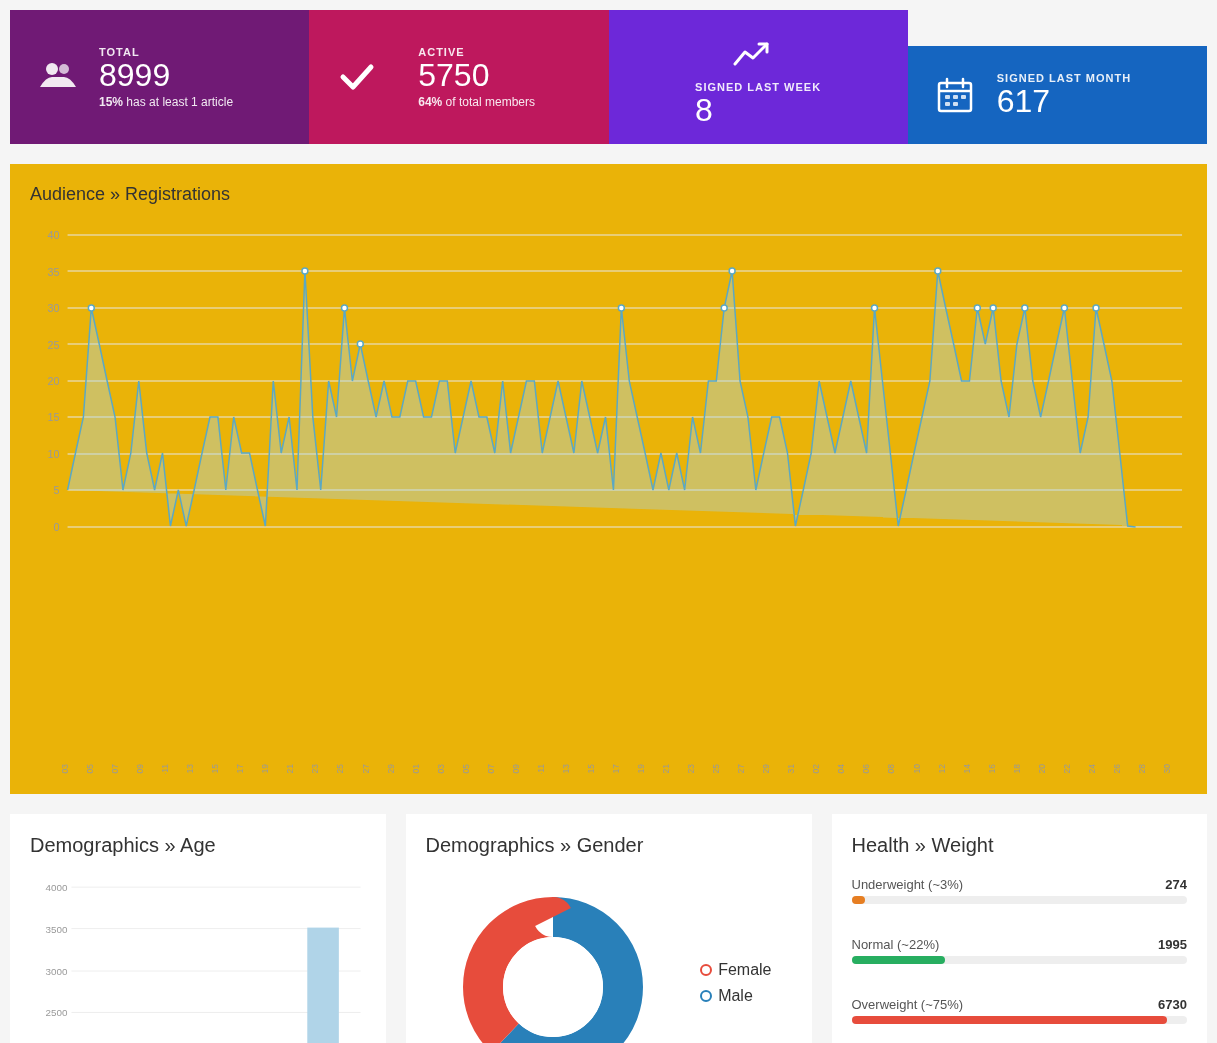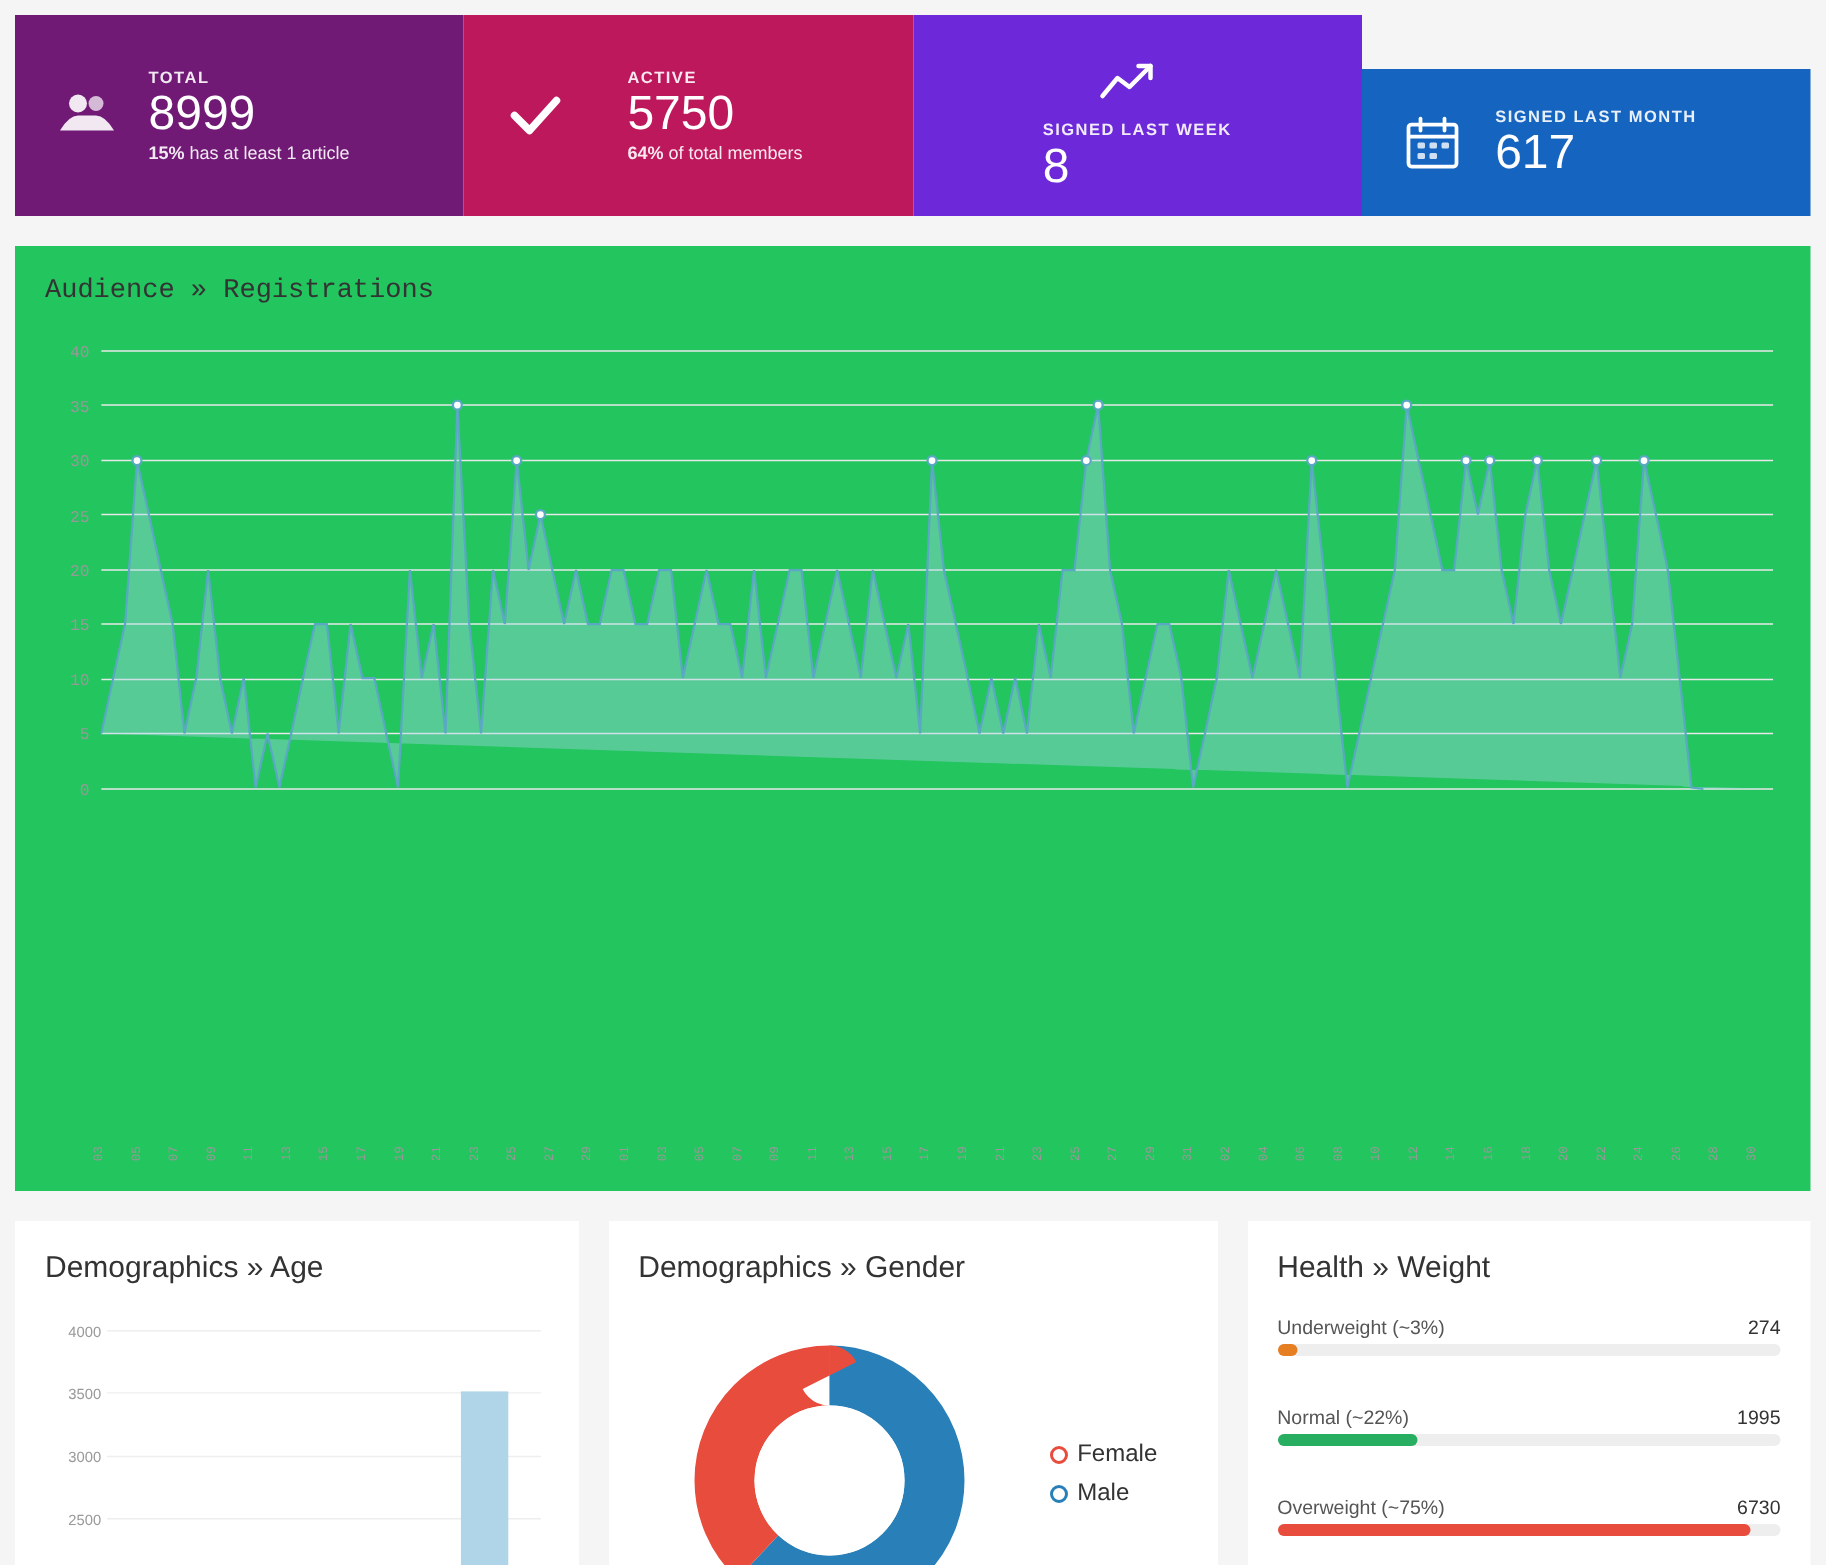--- a/index.html
+++ b/index.html
@@ -47,24 +47,23 @@
       line-height: 1.1;
     }
     .stat-sub {
       font-size: 12px;
       opacity: 0.9;
       margin-top: 2px;
     }
     .stat-sub strong { font-weight: bold; }
 
     .section {
-      background: #22c55e;
+      background: #eab308;
       margin-bottom: 20px;
       padding: 20px;
-      font-family: Liberation Mono, monospace;
     }
     .section-title {
       font-size: 18px;
       font-weight: normal;
       color: #333;
       margin-bottom: 16px;
     }
 
     .chart-area {
       position: relative;
@@ -95,21 +94,21 @@
     
     .weight-item {
       margin-bottom: 33px;
     }
     .weight-header {
       display: flex;
       justify-content: space-between;
       margin-bottom: 4px;
     }
     .weight-label { font-size: 13px; color: #555; }
-    .weight-value { font-size: 13px; font-weight: normal; color: #333; }
+    .weight-value { font-size: 13px; font-weight: bold; color: #333; }
     .weight-bar-bg {
       height: 8px;
       background: #eee;
       border-radius: 4px;
     }
     .weight-bar {
       height: 8px;
       border-radius: 4px;
     }
     .bar-orange { background: #e67e22; }

